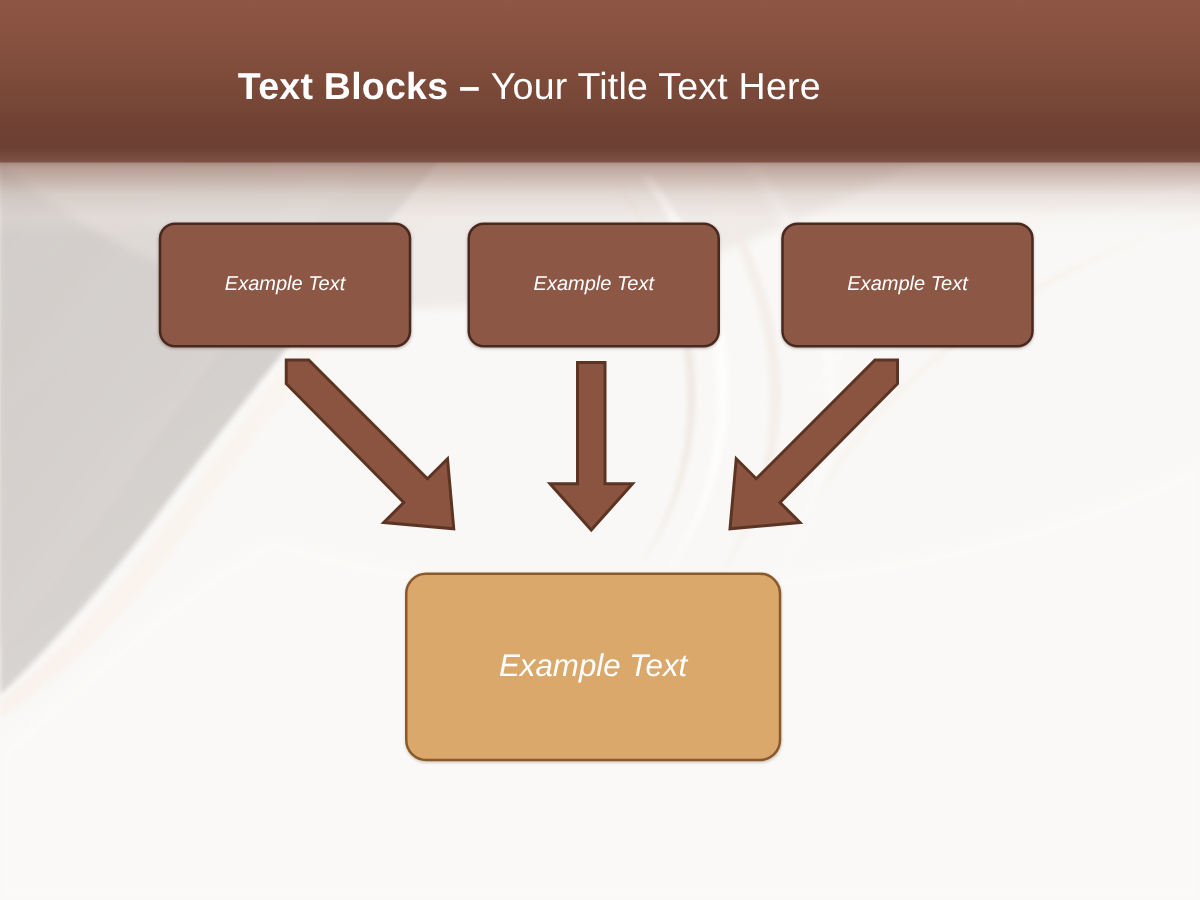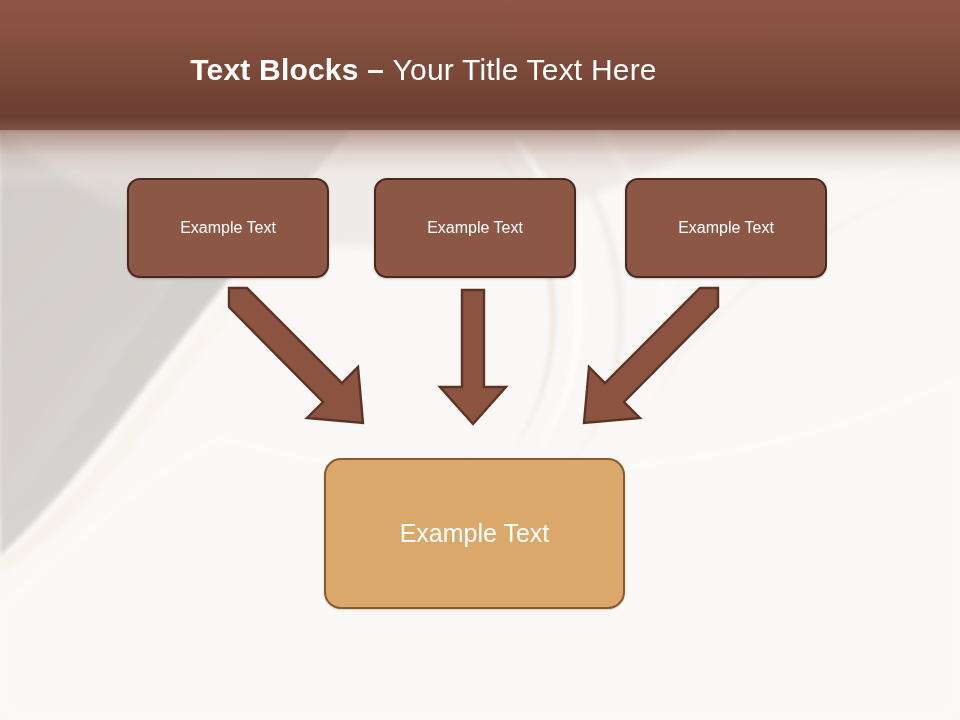--- a/index.html
+++ b/index.html
@@ -71,20 +71,21 @@
 
   
   .node {
     position: absolute;
     box-sizing: border-box;
     display: flex;
     align-items: center;
     justify-content: center;
     color: #ffffff;
     text-align: center;
+    font-style: italic;
   }
   .node-top {
     width: 202px;
     height: 100px;
     top: 178px;
     background: #8d5745;
     border: 2.5px solid #48281f;
     border-radius: 13px;
     font-size: 16px;
     box-shadow: 0 1px 2px rgba(60,35,25,0.25);

